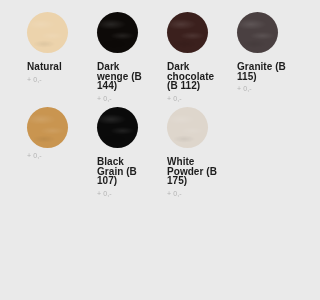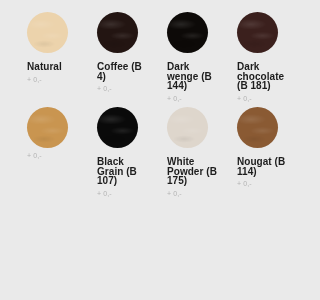--- a/index.html
+++ b/index.html
@@ -64,38 +64,38 @@
 
 <div id="swatch-grid">
     <div class="swatch-cell">
       <div class="swatch-disc" style="background: rgb(236, 211, 172);">
         <span class="grain"></span>
       </div>
       <div class="swatch-label">Natural</div>
       <div class="swatch-price">+ 0,-</div>
     </div>
     <div class="swatch-cell">
-      <div class="swatch-disc" style="background: rgb(35, 21, 18);">
-        <span class="grain"></span>
-      </div>
-      <div class="swatch-label">Coffee (B 4)</div>
-      <div class="swatch-price">+ 0,-</div>
-    </div>
-    <div class="swatch-cell">
       <div class="swatch-disc" style="background: rgb(13, 10, 8);">
         <span class="grain"></span>
       </div>
       <div class="swatch-label">Dark wenge (B 144)</div>
       <div class="swatch-price">+ 0,-</div>
     </div>
     <div class="swatch-cell">
       <div class="swatch-disc" style="background: rgb(59, 32, 29);">
         <span class="grain"></span>
       </div>
-      <div class="swatch-label">Dark chocolate (B 181)</div>
+      <div class="swatch-label">Dark chocolate (B 112)</div>
+      <div class="swatch-price">+ 0,-</div>
+    </div>
+    <div class="swatch-cell">
+      <div class="swatch-disc" style="background: rgb(74, 64, 65);">
+        <span class="grain"></span>
+      </div>
+      <div class="swatch-label">Granite (B 115)</div>
       <div class="swatch-price">+ 0,-</div>
     </div>
     <div class="swatch-cell">
       <div class="swatch-disc" style="background: rgb(201, 149, 80);">
         <span class="grain"></span>
       </div>
       <div class="swatch-price">+ 0,-</div>
     </div>
     <div class="swatch-cell">
       <div class="swatch-disc" style="background: rgb(10, 10, 10);">
@@ -104,20 +104,13 @@
       <div class="swatch-label">Black Grain (B 107)</div>
       <div class="swatch-price">+ 0,-</div>
     </div>
     <div class="swatch-cell">
       <div class="swatch-disc" style="background: rgb(222, 214, 204);">
         <span class="grain"></span>
       </div>
       <div class="swatch-label">White Powder (B 175)</div>
       <div class="swatch-price">+ 0,-</div>
     </div>
-    <div class="swatch-cell">
-      <div class="swatch-disc" style="background: rgb(138, 90, 51);">
-        <span class="grain"></span>
-      </div>
-      <div class="swatch-label">Nougat (B 114)</div>
-      <div class="swatch-price">+ 0,-</div>
-    </div>
   </div>
 
 </body></html>

